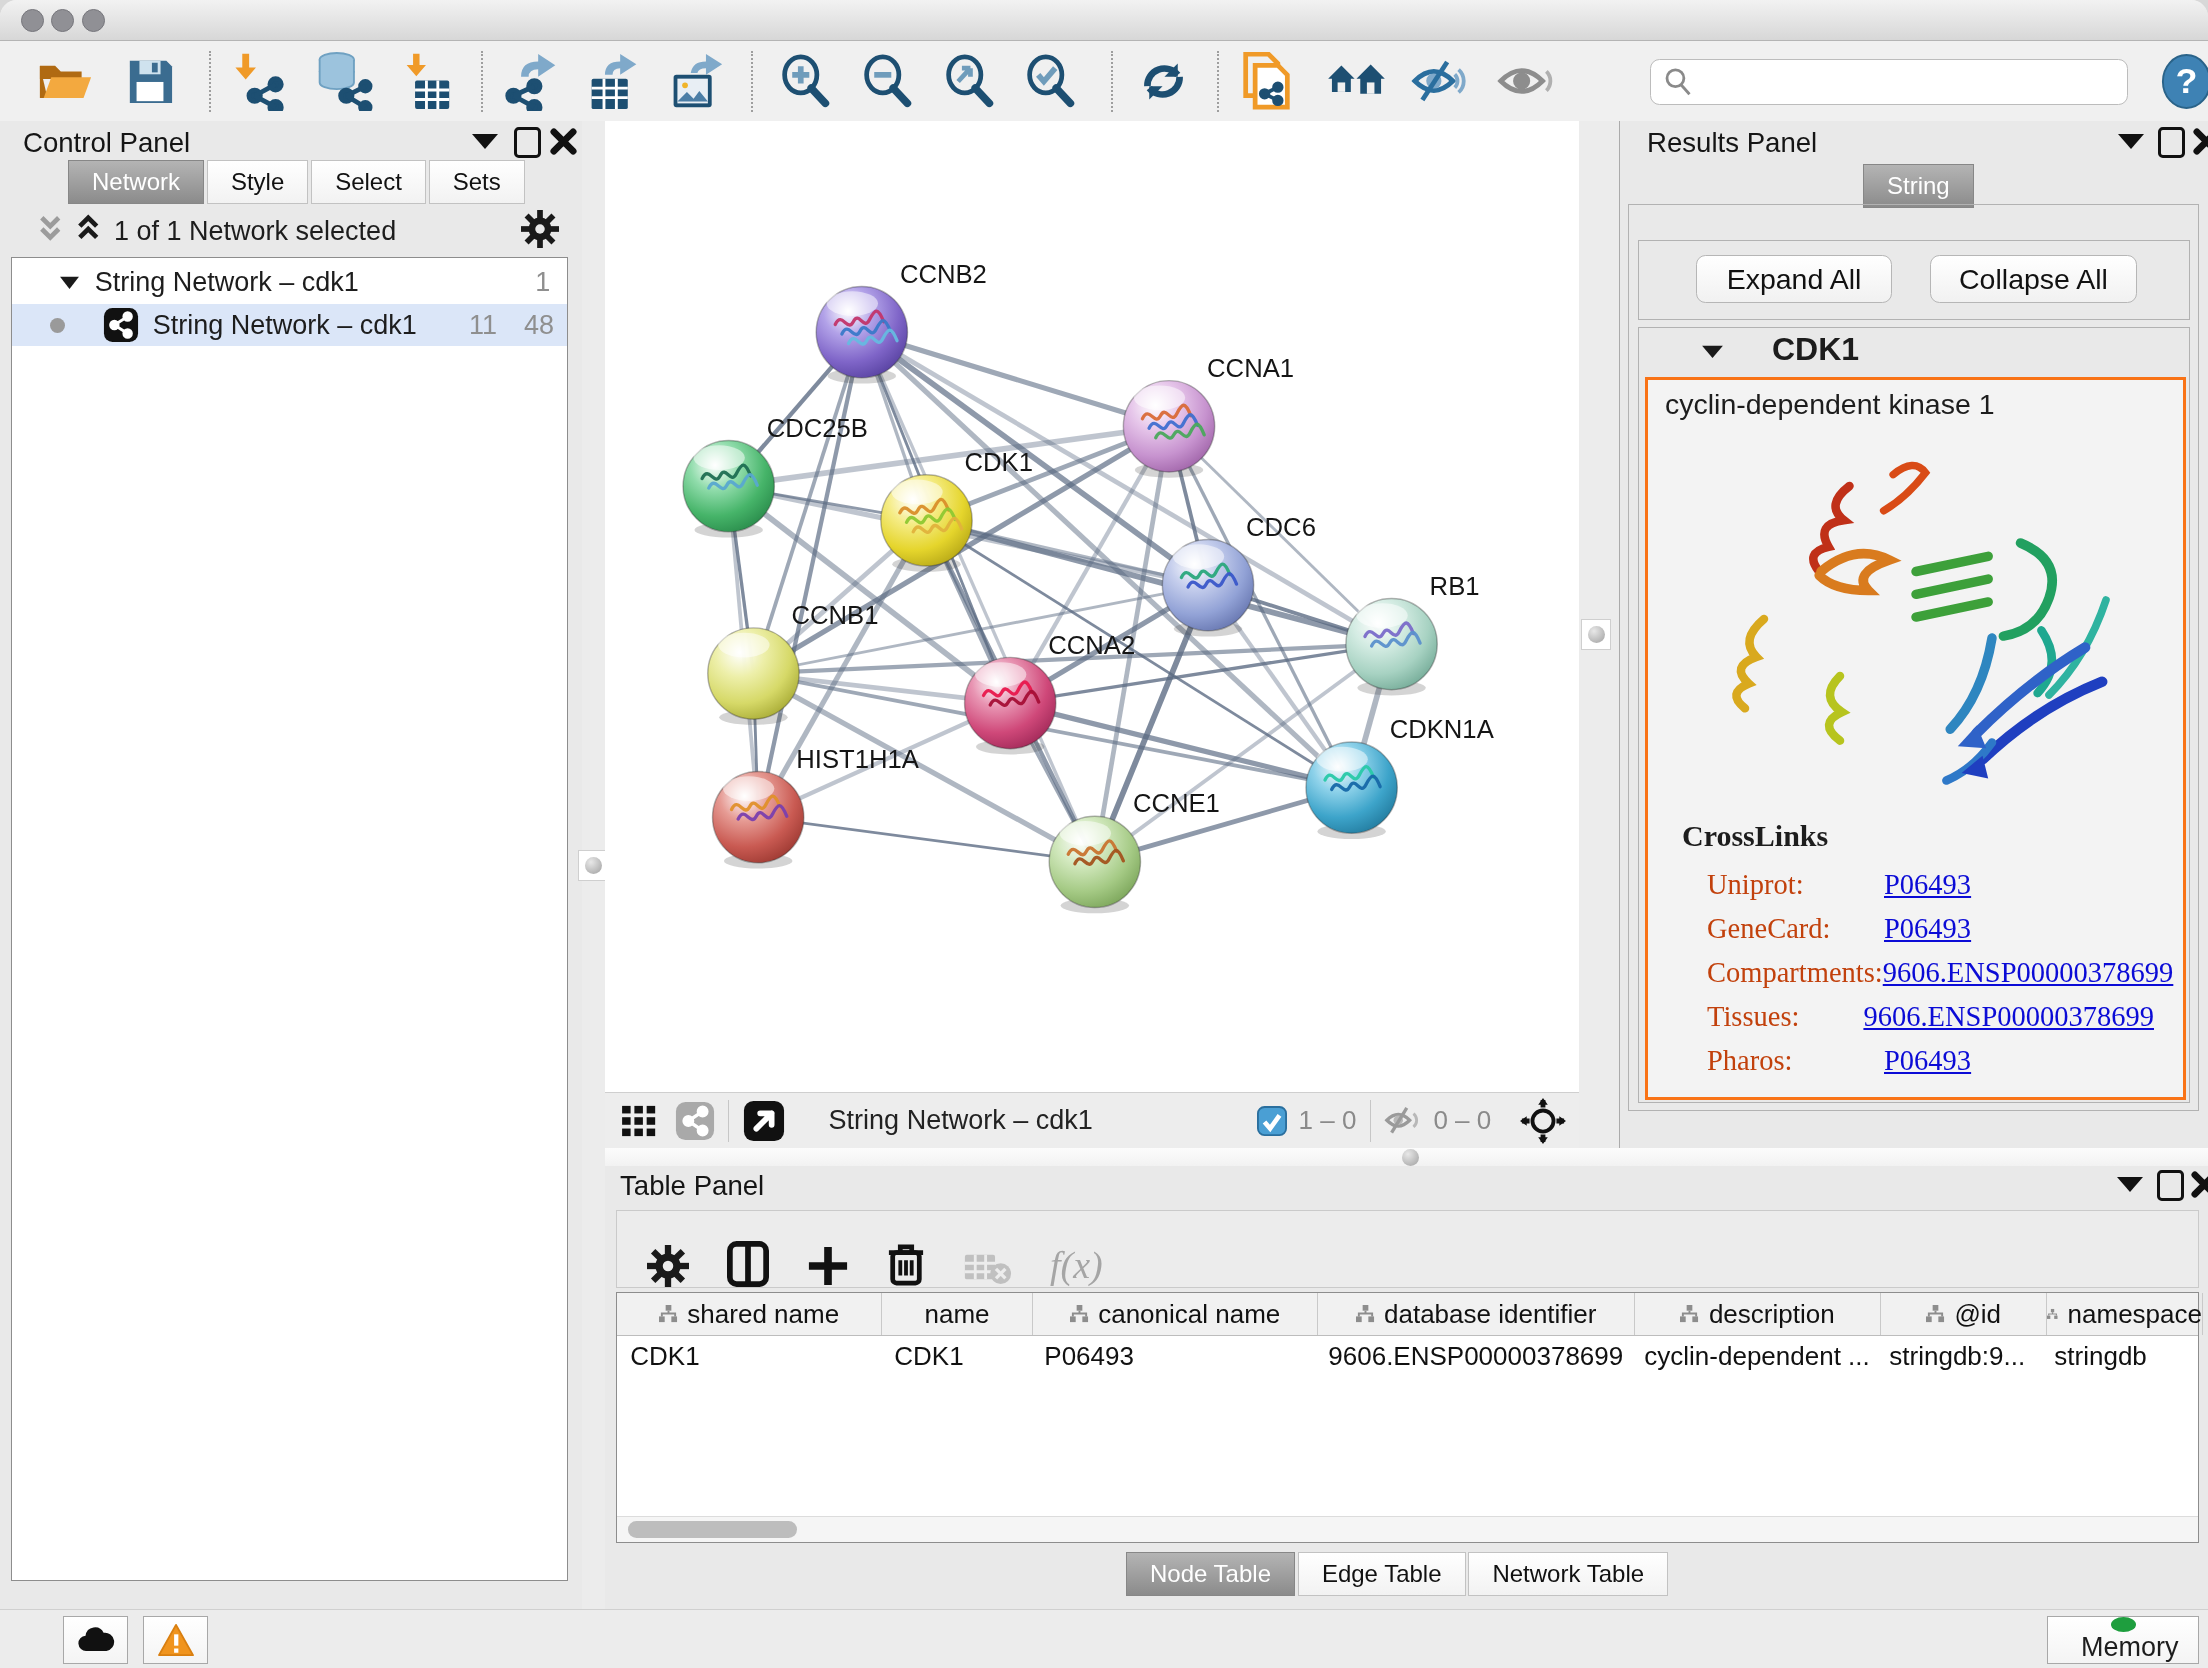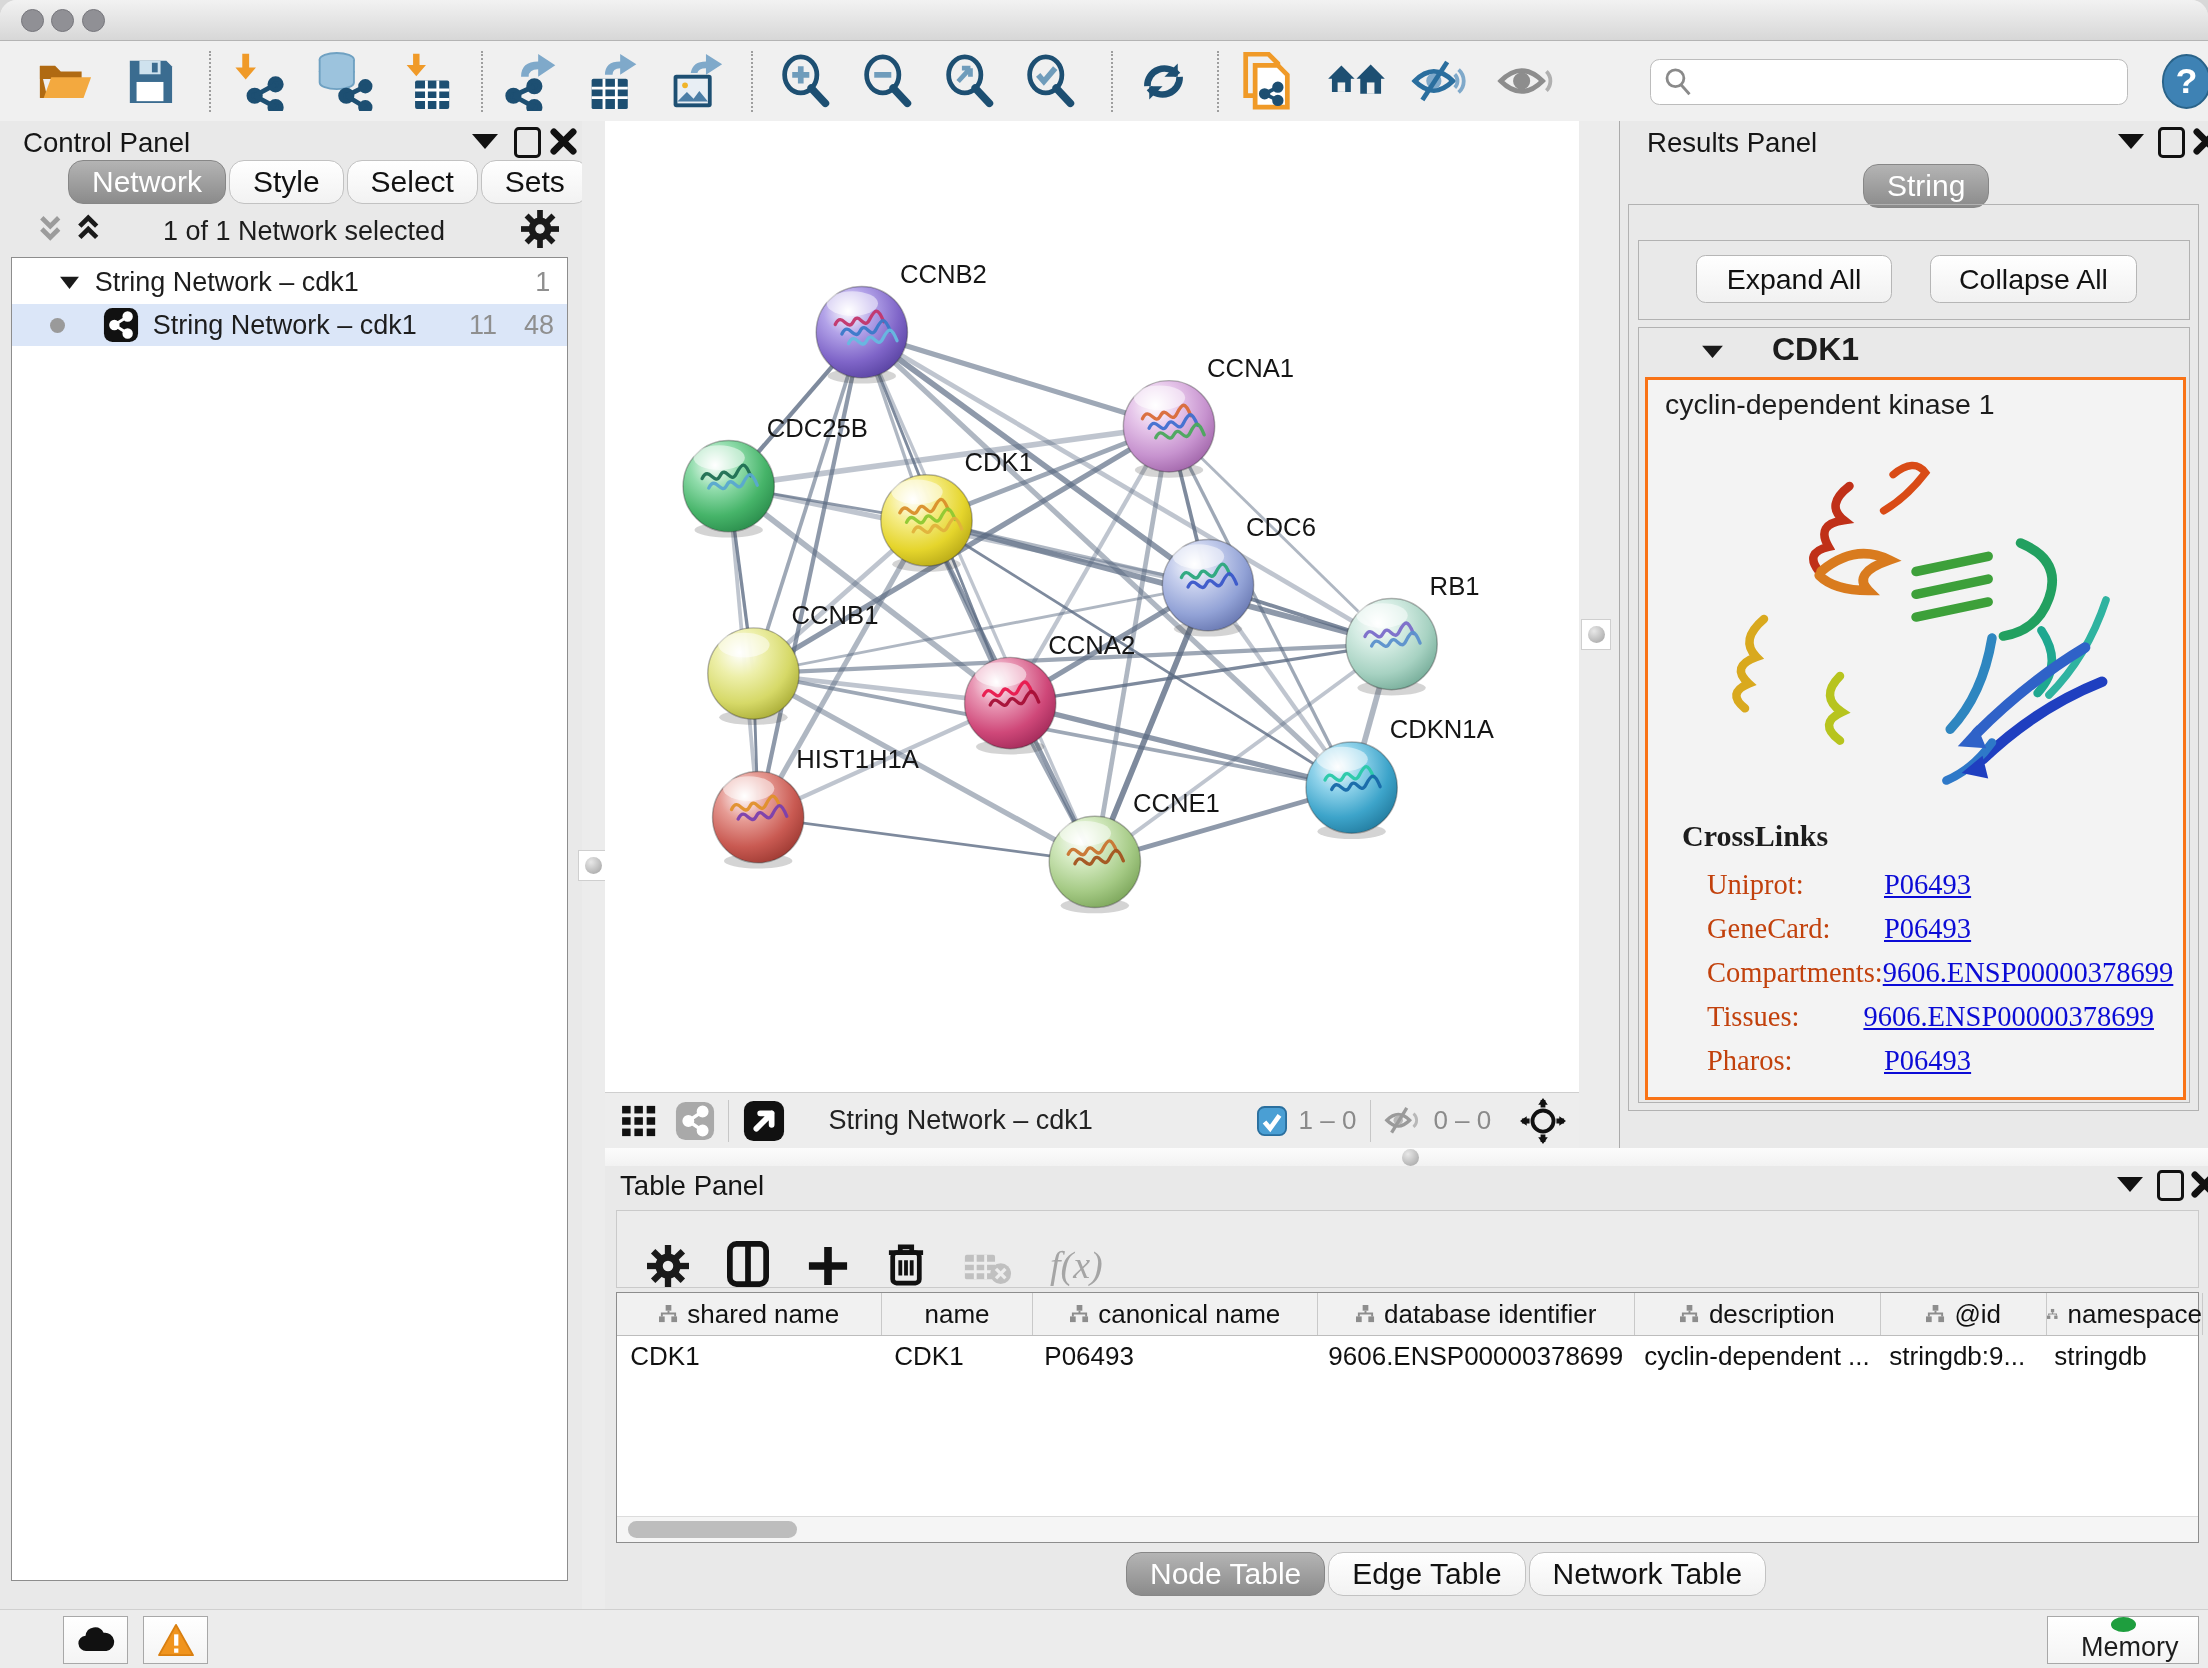--- a/index.html
+++ b/index.html
@@ -22,22 +22,22 @@
   .searchbox{left:1650px;top:18px;width:476px;height:44px;background:#fff;border:1.9px solid #bcbcbc;
     border-radius:9.5px;display:flex;align-items:center;}
   .searchbox input{border:none;outline:none;font-size:25px;flex:1;background:transparent;margin-left:7.6px;
     font-family:"Liberation Sans",sans-serif;}
 
   
   .panel-title{font-size:27.6px;color:#151515;}
   .wc-min{width:0;height:0;border-left:13.3px solid transparent;border-right:13.3px solid transparent;border-top:15px solid #111;}
   .wc-float{width:21px;height:25px;border:3.8px solid #111;border-radius:4.8px;background:transparent;}
   .tabbar{display:flex;}
-  .tab{height:42px;border-radius:15px;background:linear-gradient(#ffffff,#f2f2f2);border:1px solid #c2c2c2;
-    display:flex;align-items:center;justify-content:center;font-size:30px;padding:0 23px;margin-right:2.9px;color:#111;text-align:center;}
+  .tab{height:42px;border-radius:0;background:linear-gradient(#ffffff,#f2f2f2);border:1px solid #c2c2c2;
+    display:flex;align-items:center;justify-content:center;font-size:24px;padding:0 23px;margin-right:2.9px;color:#111;text-align:center;}
   .tab.active{background:linear-gradient(#b4b4b4,#8b8b8b);color:#fff;border-color:#878787;}
 
   
   .ctl-panel{left:0;top:121px;width:582px;height:1488px;background:#e9e9e9;}
   .treebox{left:11.4px;top:136px;width:555px;height:1322px;background:#fff;border:1.9px solid #8d8d8d;}
   .tree-row{position:absolute;left:0;width:100%;height:42px;display:flex;align-items:center;font-size:27px;}
   .tree-row.sel{background:#dbe6f8;}
   .cnt{color:#8f8f8f;}
 
   
@@ -295,21 +295,21 @@
         <div class="tab">Select</div>
         <div class="tab">Sets</div>
       </div>
 
     <svg class="abs" style="left:36px;top:93px" width="28.5" height="30" viewBox="0 0 30 32">
       <path d="M6 4 l9 9 9 -9 M6 16 l9 9 9 -9" stroke="#9c9c9c" stroke-width="5" fill="none"></path>
     </svg>
     <svg class="abs" style="left:74px;top:93px" width="28.5" height="30" viewBox="0 0 30 32">
       <path d="M6 13 l9 -9 9 9 M6 25 l9 -9 9 9" stroke="#1a1a1a" stroke-width="5" fill="none"></path>
     </svg>
-    <div class="abs" style="left:114px;top:95px;width:380px;text-align:center;font-size:27px">1 of 1 Network selected</div>
+    <div class="abs" style="left:114px;top:95px;width:380px;font-size:27px">1 of 1 Network selected</div>
     <svg class="abs" style="left:521px;top:89px" width="38" height="38" viewBox="0 0 40 40">
       <g fill="#1a1a1a">
         <circle cx="20" cy="20" r="12"></circle>
         <g>
           <rect x="17" y="0" width="6" height="10"></rect>
             <rect x="17" y="30" width="6" height="10"></rect>
           <rect x="0" y="17" width="10" height="6"></rect>
             <rect x="30" y="17" width="10" height="6"></rect>
           <rect x="17" y="0" width="6" height="10" transform="rotate(45 20 20)"></rect>
           <rect x="17" y="30" width="6" height="10" transform="rotate(45 20 20)"></rect>

